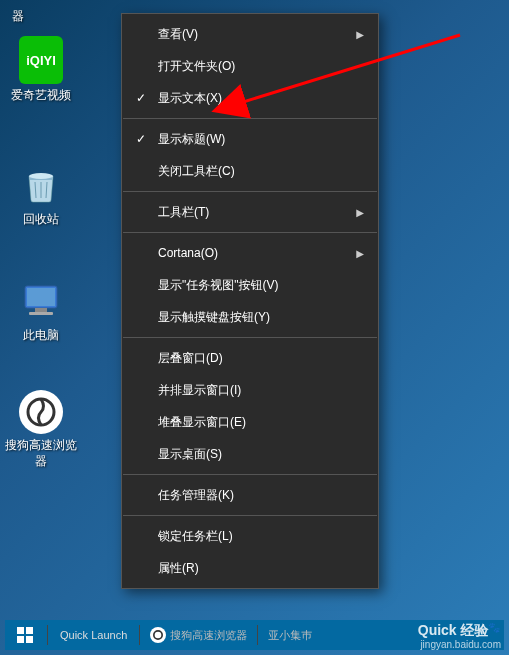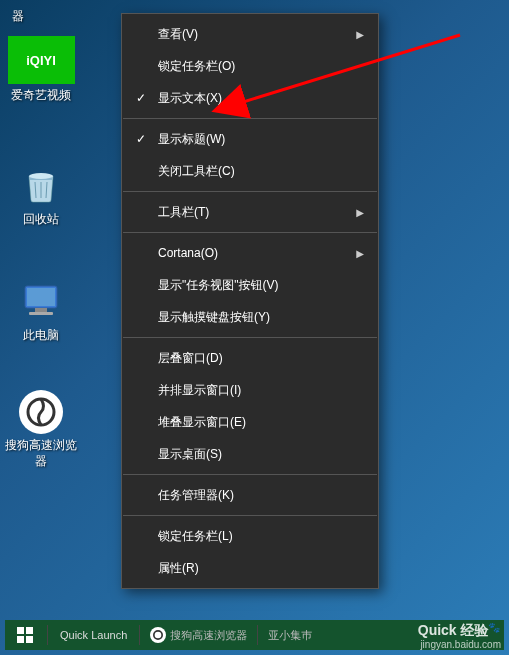--- a/index.html
+++ b/index.html
@@ -17,27 +17,27 @@
       width: 100%; height: 100%;
     }
     .desktop-shortcut {
       position: absolute;
       width: 76px;
       text-align: center;
       color: white;
       font-size: 12px;
     }
     .desktop-shortcut .icon-box {
-      width: 67px;
+      width: 44px;
       height: 48px;
       margin: 0 auto 4px;
       display: flex;
       align-items: center;
       justify-content: center;
-      border-radius: 0;
+      border-radius: 6px;
     }
     .shortcut-label {
       text-shadow: 1px 1px 2px rgba(0,0,0,0.8);
       line-height: 1.3;
     }
     .iqiyi {
       top: 36px;
       left: 3px;
     }
     .iqiyi .icon-box {
@@ -108,21 +108,21 @@
       margin: 4px 1px;
     }
 
     
     .taskbar {
       position: absolute;
       bottom: 5px;
       left: 5px;
       right: 5px;
       height: 30px;
-      background: #14532d;
+      background: #0369a1;
       display: flex;
       align-items: center;
       color: #fff;
       font-size: 12px;
     }
     .start-btn {
       width: 40px;
       height: 100%;
       display: flex;
       align-items: center;
@@ -242,21 +242,21 @@
     <div class="shortcut-label">搜狗高速浏览器</div>
   </div>
 
   <div class="context-menu">
 
     <div class="menu-item">
       <span>查看(V)</span>
       <span class="arrow">▶</span>
     </div>
     <div class="menu-item">
-      <span>锁定任务栏(O)</span>
+      <span>打开文件夹(O)</span>
     </div>
     <div class="menu-item">
       <span class="check">✓</span>
       <span>显示文本(X)</span>
     </div>
 
     <div class="menu-sep"></div>
 
     <div class="menu-item">
       <span class="check">✓</span>

